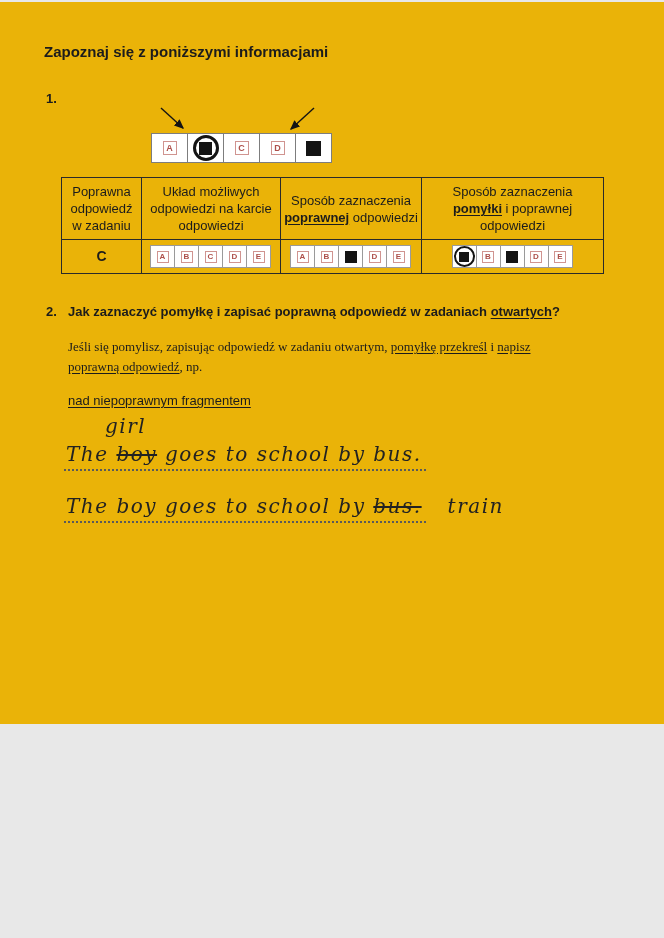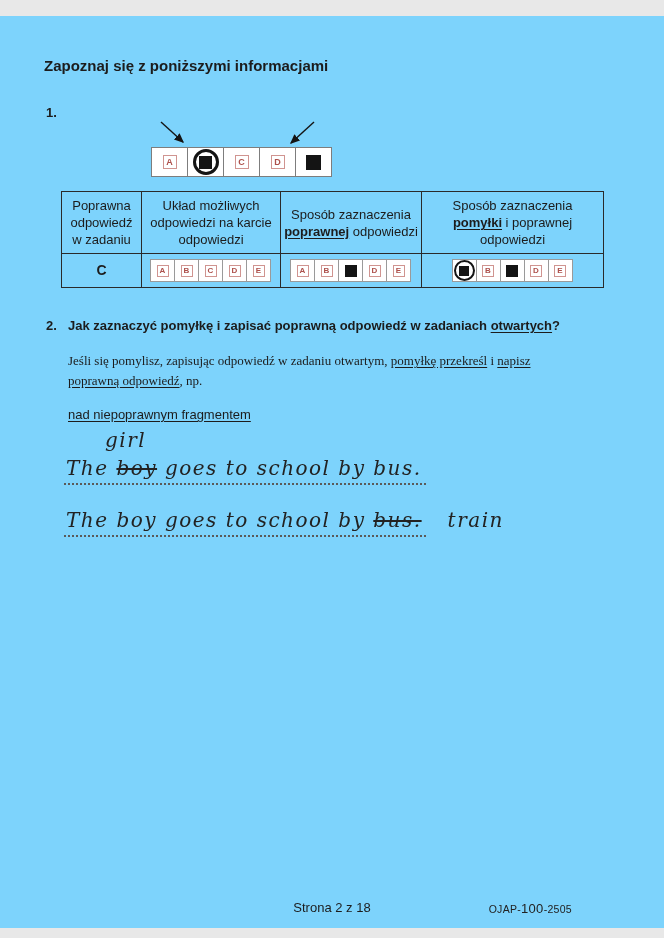--- a/index.html
+++ b/index.html
@@ -1,19 +1,19 @@
 <!DOCTYPE html>
 <html lang="pl"><head>
 <meta charset="utf-8">
 <style>
   * { margin:0; padding:0; box-sizing:border-box; }
   html,body { background:#e8e8e8; }
   .page {
-    width:664px; height:912px; margin:16px auto; position:relative;
-    background:#7dd3fc; color:#1c1c1c;
+    width:664px; height:722px; margin:2px auto; position:relative;
+    background:#eab308; color:#1c1c1c;
     font-family:"Liberation Sans", sans-serif; font-size:13px; line-height:20px;
     overflow:hidden;
   }
   .title { padding-top:40px; margin-left:44px; font-size:15px; font-weight:bold; }
   .q-heading { display:flex; margin-left:46px; font-weight:bold; white-space:nowrap; }
   .q-heading .num { width:22px; flex:0 0 22px; }
   .sec1-heading { margin-top:27px; }
   .sec2-heading { margin-top:28px; }
   .para { margin-left:68px; white-space:nowrap; }
   .para1 { margin-top:17px; }

